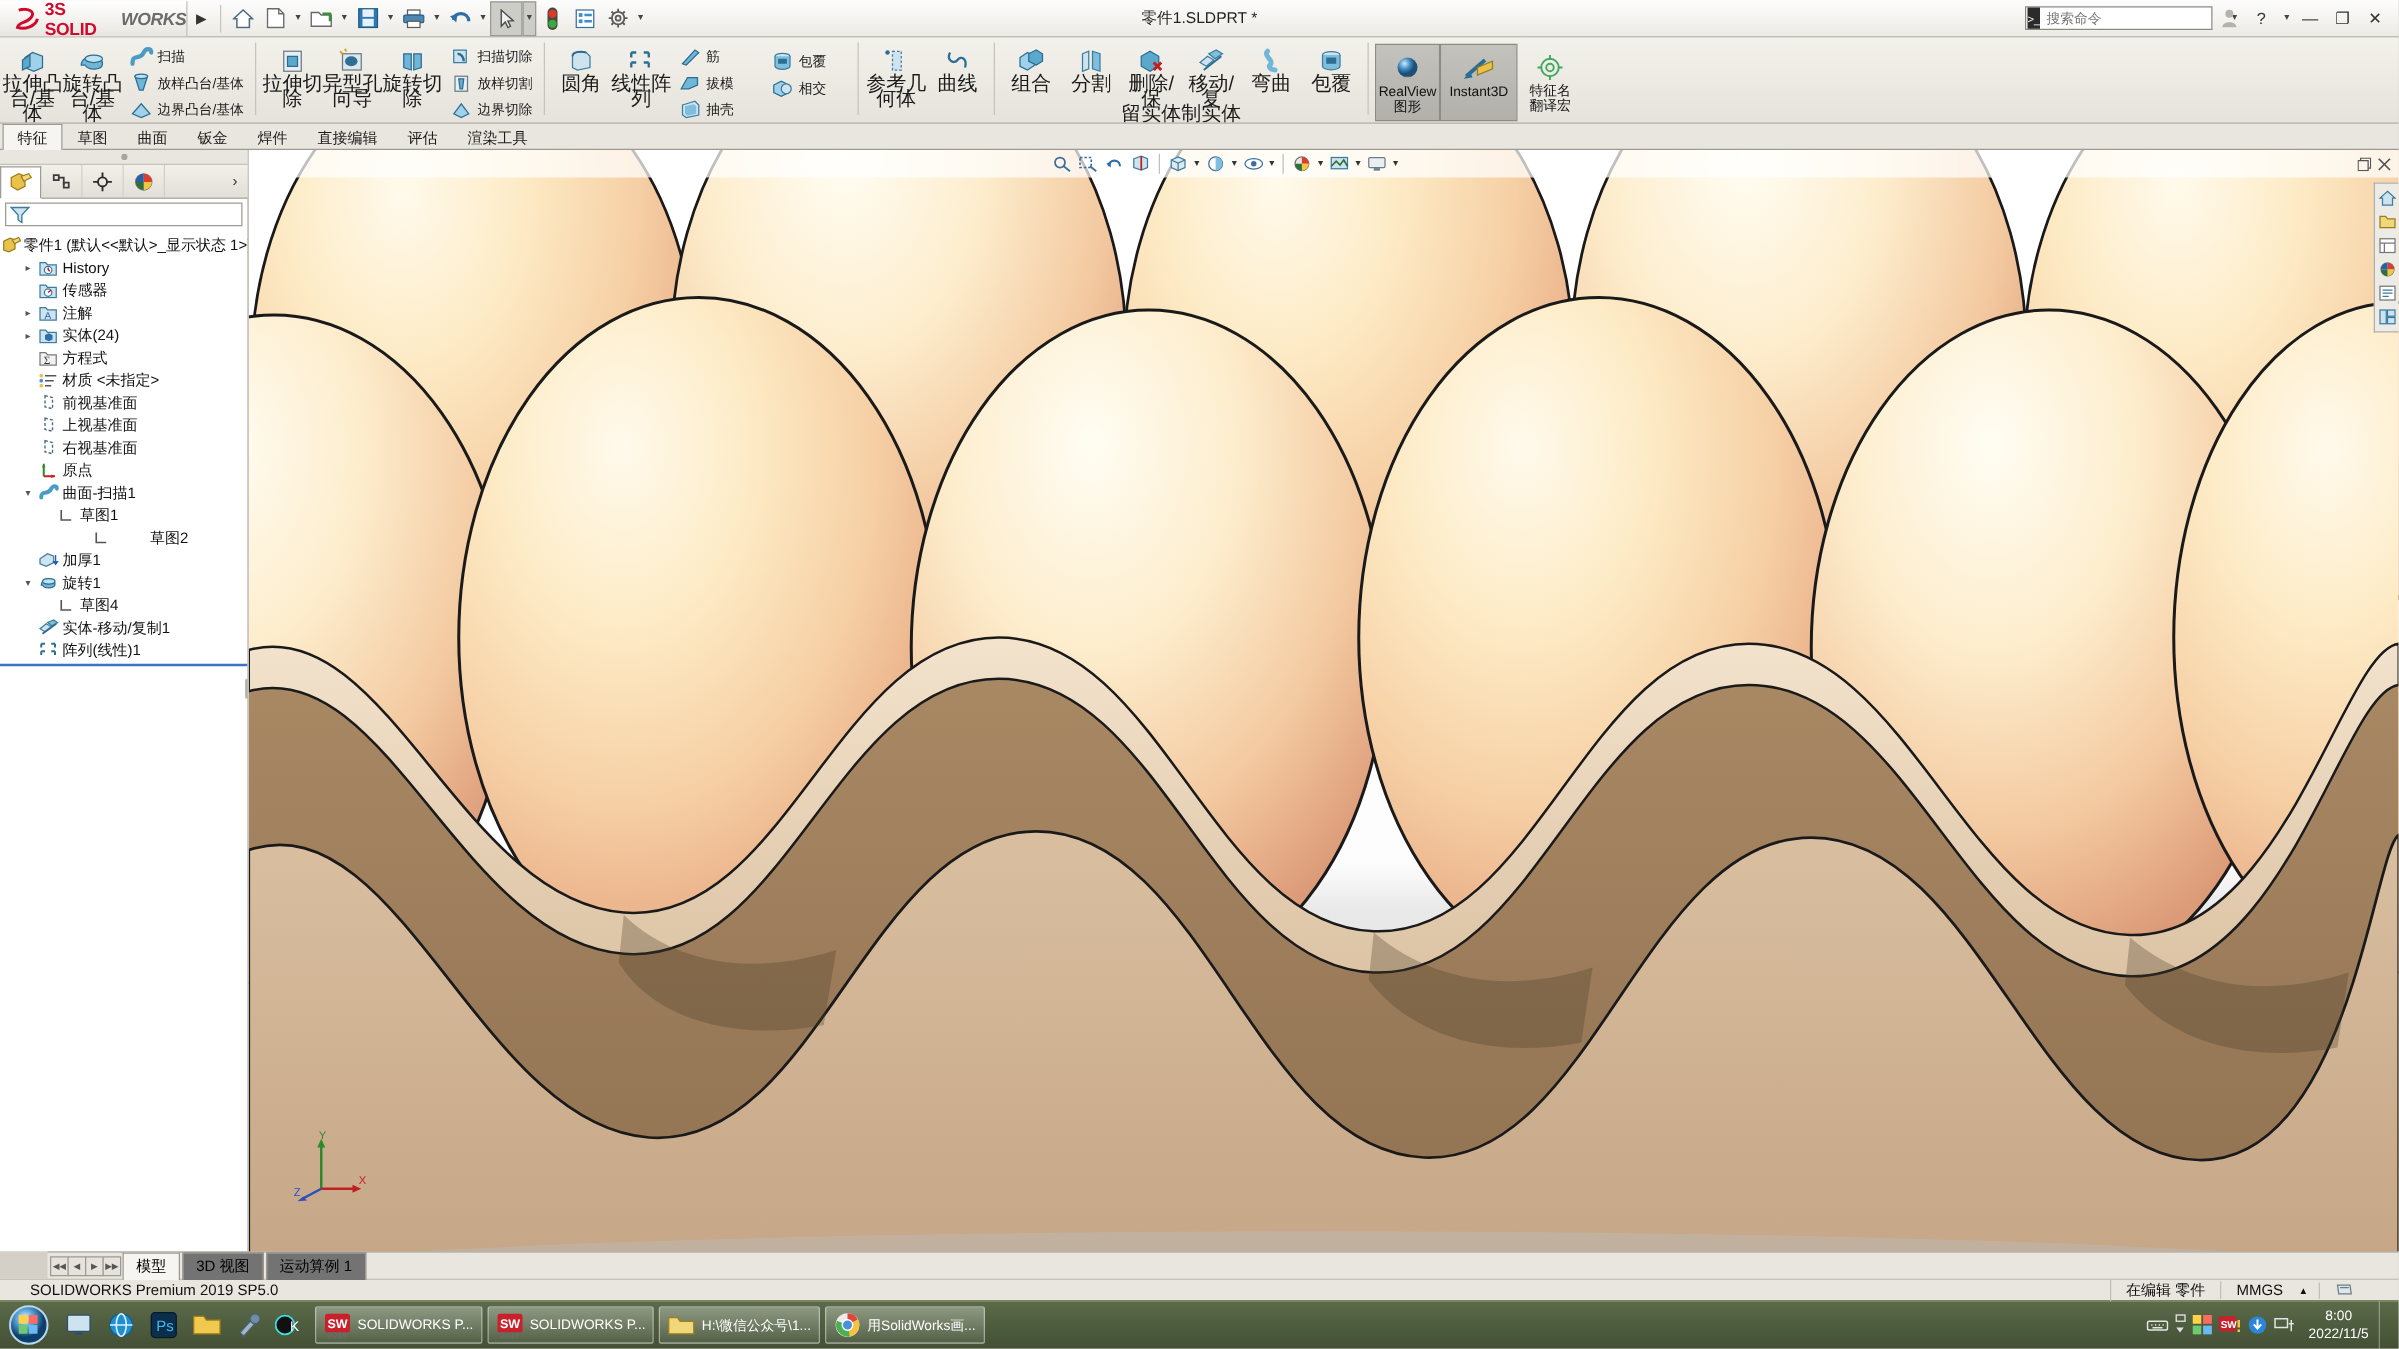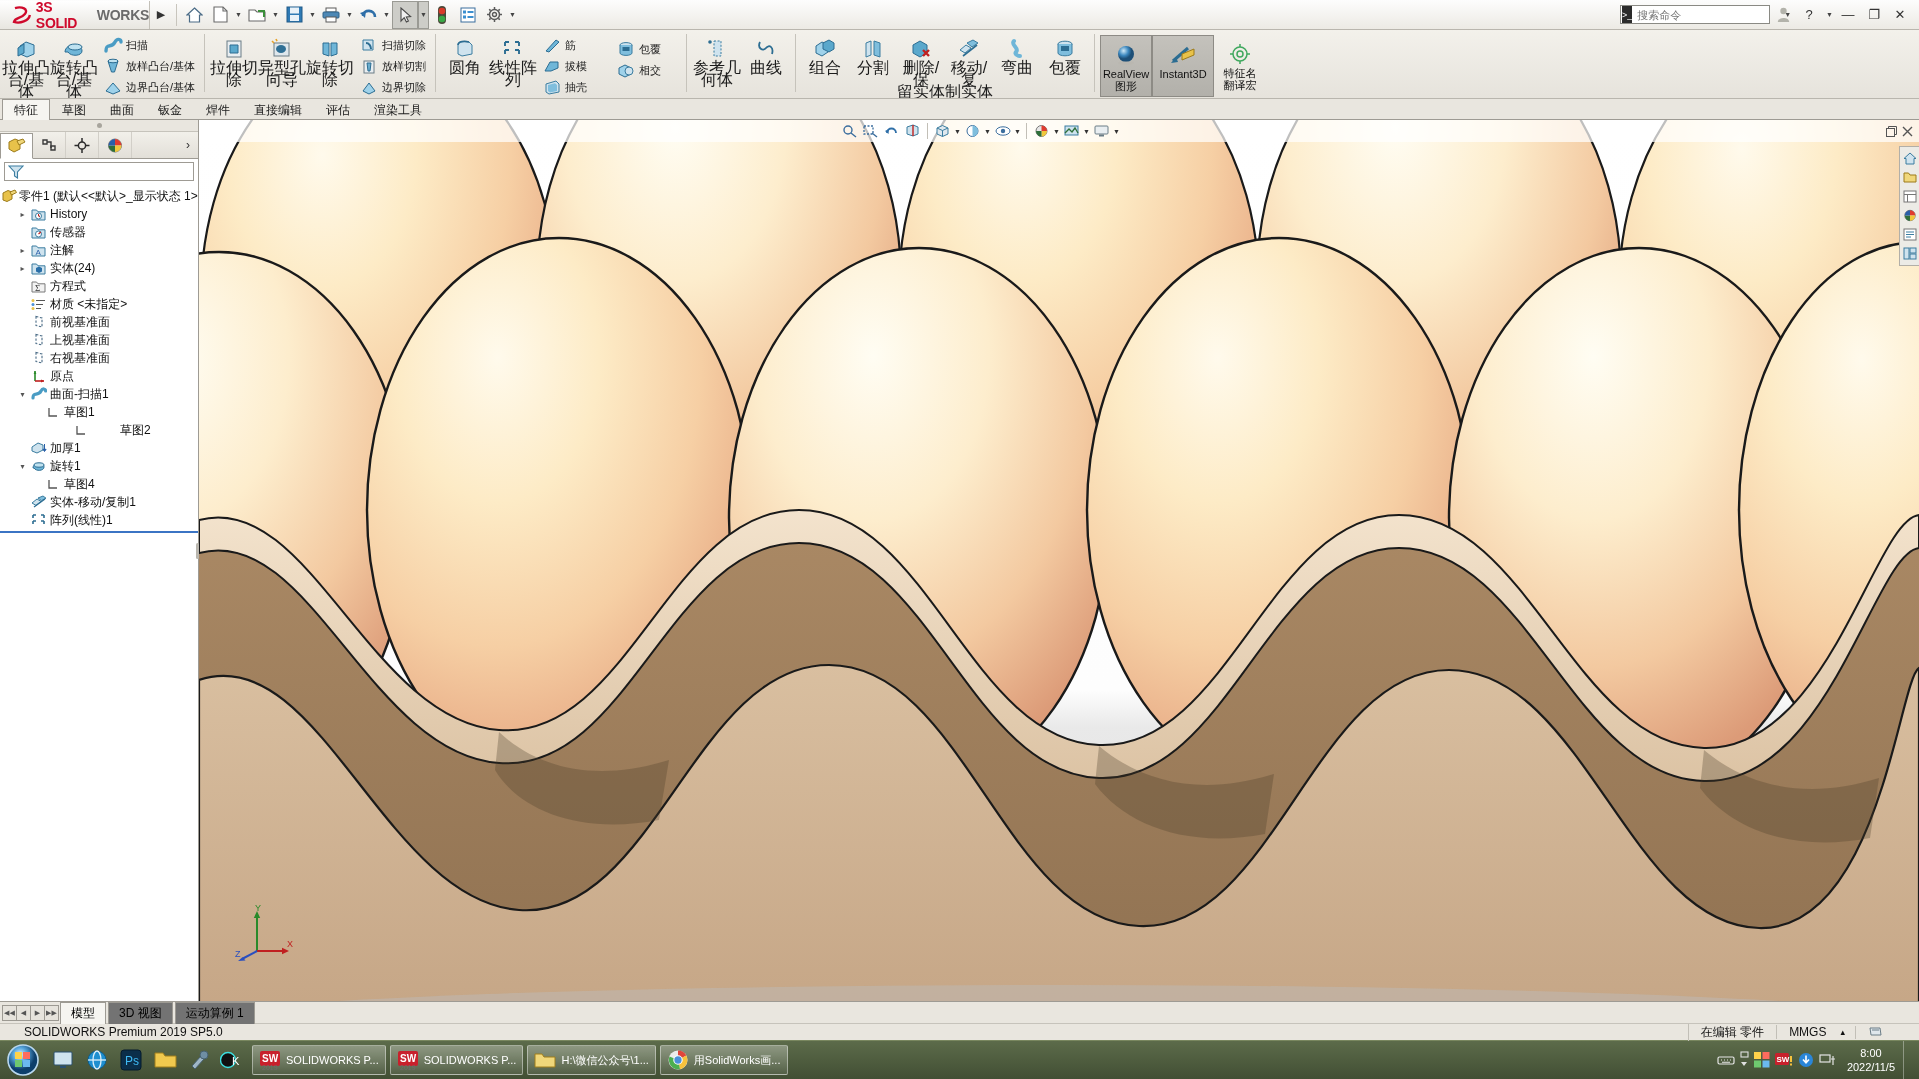--- a/index.html
+++ b/index.html
@@ -7,21 +7,21 @@
     font-family:"Liberation Sans","DejaVu Sans",sans-serif; font-size:12px; }
   body { background:#d4d0c8; }
 
   
   #titlebar { height:30px; background:linear-gradient(#fdfdfd,#eceae4);
      border-bottom:1px solid #b9b6ae; display:flex; align-items:center; position:relative; }
   .logo { width:150px; height:28px; display:flex; align-items:center; padding-left:12px;
      background:linear-gradient(#ffffff,#e8e6e0); border-right:1px solid #c3c0b8; }
   .logo svg { margin-right:4px; }
   .logo .lg1 { font-weight:bold; font-size:14px; color:#cf0a2c; letter-spacing:-.3px;}
-  .logo .lg2 { font-weight:bold; font-size:14px; color:#6b6b6b; letter-spacing:-.3px;}
+  .logo .lg2 { font-weight:bold; font-size:14px; color:#6b6b6b; letter-spacing:-.3px;font-style:italic;}
   .tb-arrow { width:22px; text-align:center; color:#333; font-size:11px; cursor:pointer; }
   .tb-sep { width:1px; height:22px; background:#c8c5bd; margin:0 4px; }
   .tb-ico { width:26px; height:28px; display:flex; align-items:center; justify-content:center;
      cursor:pointer; }
   .tb-drop { width:11px; height:28px; display:flex; align-items:center; justify-content:center;
      font-size:7px; color:#444; cursor:pointer; }
   .tb-sel { background:#cdcdc8; border:1px solid #9a9a94; }
   #doctitle { position:absolute; left:0; right:0; text-align:center; font-size:12.5px;
      color:#222; pointer-events:none; }
   #tbright { margin-left:auto; display:flex; align-items:center; padding-right:6px; }
@@ -109,21 +109,21 @@
   #rightdock { position:absolute; right:0; top:26px; width:20px;
      background:#ecebe6; border:1px solid #b2afa8; border-right:0;
      display:flex; flex-direction:column; align-items:center; padding:2px 0; z-index:9; }
   .rd { width:18px; height:19px; display:flex; align-items:center; justify-content:center;
      cursor:pointer; }
 
   #triad { position:absolute; left:36px; bottom:36px; width:60px; height:60px; }
 
   
   #bottomtabs { height:22px; background:#e9e6df; border-top:1px solid #9e9b94;
-     display:flex; align-items:center; padding-left:2px; }
+     display:flex; align-items:center; padding-left:2px;margin-left:38px; }
   .navbtn { width:15px; height:16px; border:1px solid #9d9a93; background:#e6e3dc;
      display:flex; align-items:center; justify-content:center; font-size:7px;
      color:#555; cursor:pointer; margin-right:-1px; }
   .btab { padding:2px 10px; font-size:12px; border:1px solid #9d9a93; border-bottom:0;
      background:#737373; margin-left:2px; cursor:pointer; }
   .btab.sel { background:#f6f5f1; }
   #statusbar { height:17px; background:#e9e6df; border-top:1px solid #c6c3bb;
      display:flex; align-items:center; font-size:12px; color:#111; padding:0 24px; }
   #statusbar .right { margin-left:auto; display:flex; align-items:center; }
   .sbcell { padding:0 12px; border-left:1px solid #c2bfb7; }
@@ -231,20 +231,21 @@
     <svg width="17" height="17" viewBox="0 0 17 17">
         <circle cx="8.5" cy="8.5" r="5" fill="none" stroke="#5a5a5a" stroke-width="1.5"></circle>
         <circle cx="8.5" cy="8.5" r="2" fill="none" stroke="#5a5a5a" stroke-width="1.4"></circle>
         <g stroke="#5a5a5a" stroke-width="1.5">
           <path d="M8.5 1v2M8.5 14v2M1 8.5h2M14 8.5h2M3.2 3.2l1.4 1.4M12.4 12.4l1.4 1.4M13.8 3.2l-1.4 1.4M4.6 12.4l-1.4 1.4"></path>
         </g>
       </svg>
   </div>
   <div class="tb-drop">▼</div>
 
+  <div id="doctitle">零件1.SLDPRT *</div>
 
   <div id="tbright">
     <div class="searchbox">
       <div class="sicon">&gt;_</div>
       <input placeholder="搜索命令" style="">
       <svg width="15" height="15" viewBox="0 0 15 15">
           <circle cx="6" cy="6" r="4.2" fill="none" stroke="#4a7fb5" stroke-width="1.5"></circle>
           <path d="M9.2 9.2 L14 14" stroke="#4a7fb5" stroke-width="1.6"></path>
         </svg>
       <span class="caret" style="padding:0 3px">▼</span>

